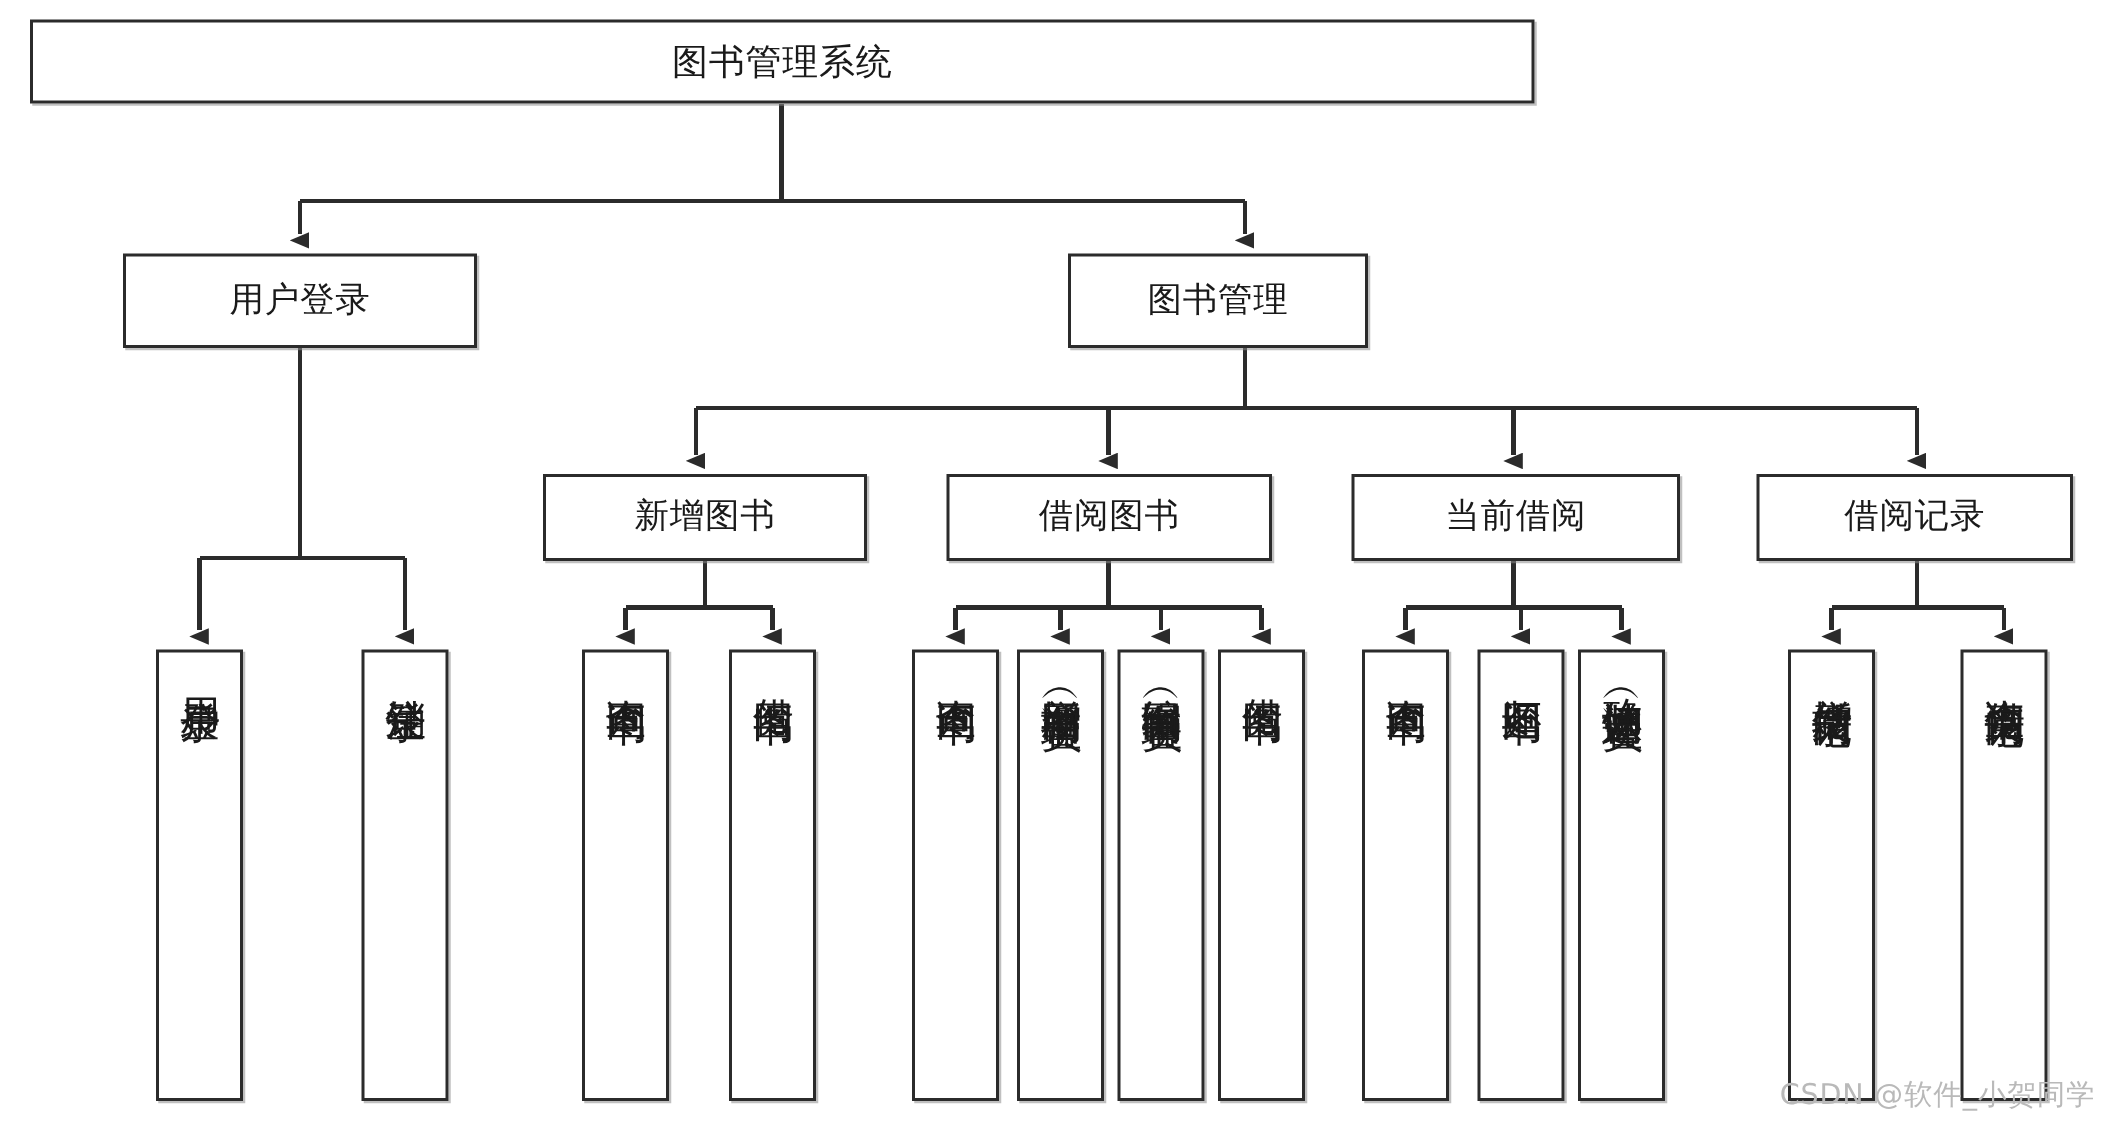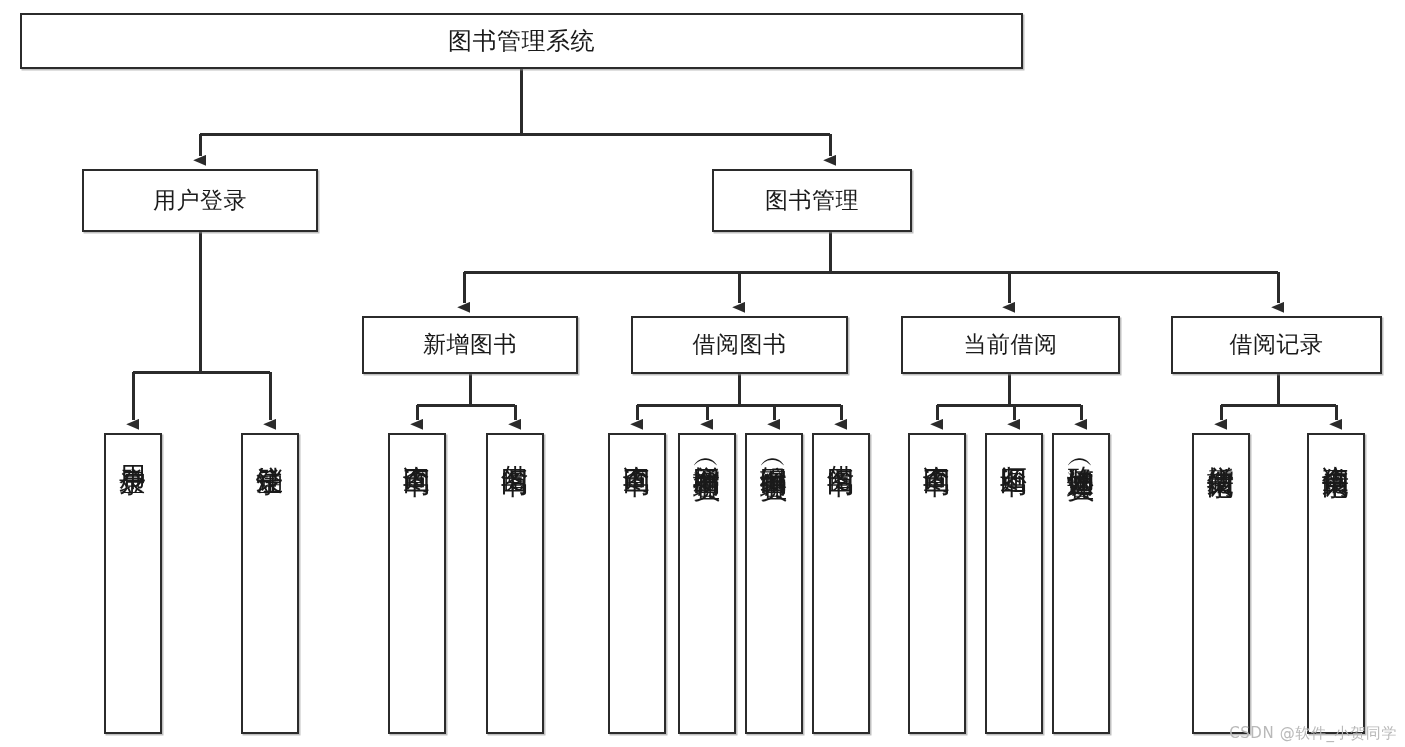--- a/index.html
+++ b/index.html
@@ -57,21 +57,21 @@
     text-orientation: upright;
     font-size: 27px;
     line-height: 1.0;
     letter-spacing: 1.5px;
     white-space: nowrap;
   }
   .watermark {
     position: absolute;
     right: 8px;
     bottom: 4px;
-    font-size: 15px;
+    font-size: 19px;
     color: #b9b9b9;
     letter-spacing: 0.6px;
     white-space: nowrap;
     pointer-events: none;
   }
 </style>
 </head>
 <body>
 
 <div id="canvas">

